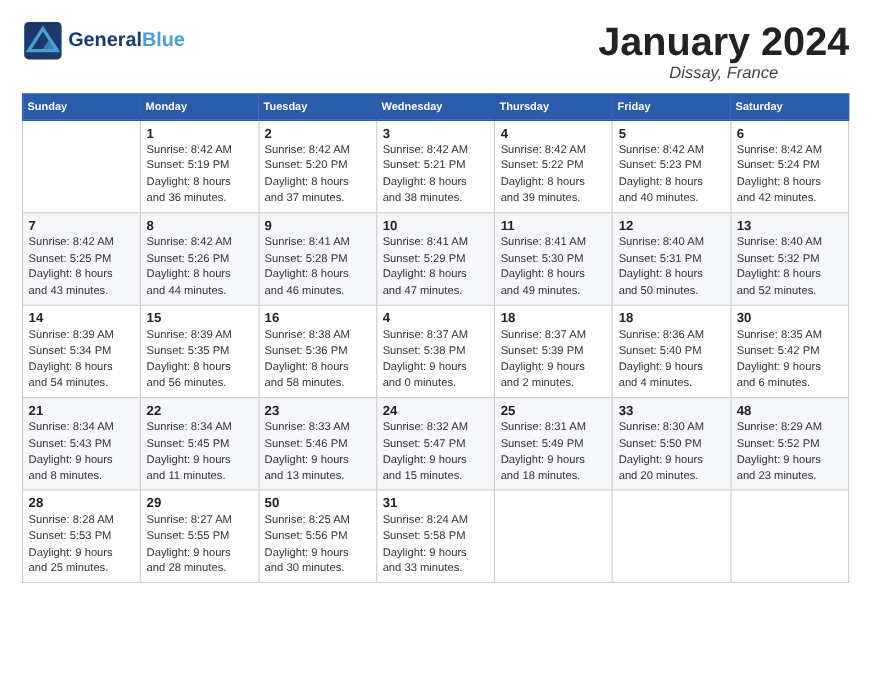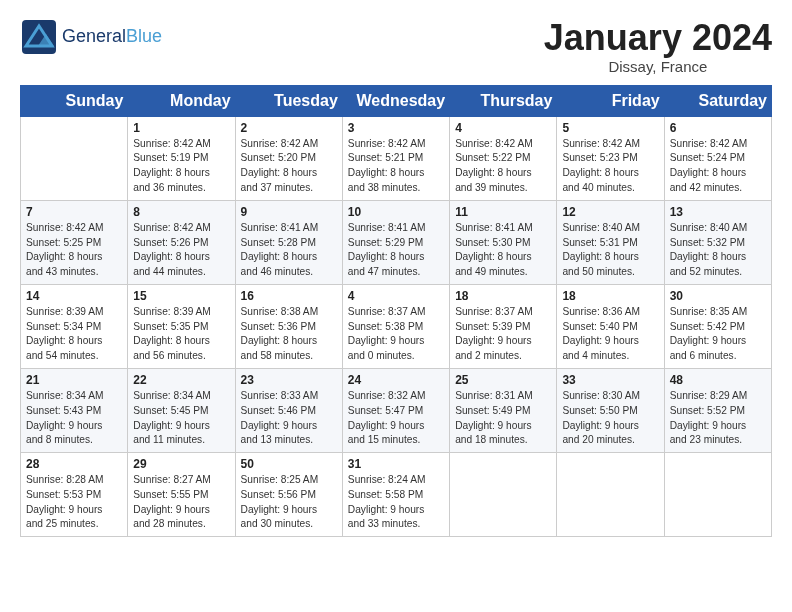--- a/index.html
+++ b/index.html
@@ -32,33 +32,34 @@
     }
     .month-title {
       font-size: 36px;
       font-weight: bold;
       color: #222;
       line-height: 1.1;
     }
     .location {
       font-size: 15px;
       color: #444;
+      font-style: italic;
     }
     table {
       width: 100%;
       border-collapse: collapse;
       table-layout: fixed;
     }
     thead tr th {
       background: #2a5caa;
       color: #fff;
-      font-size: 16px;
+      font-size: 10px;
       font-weight: bold;
       padding: 6px 4px;
-      text-align: right;
+      text-align: left;
       border: 1px solid #2a5caa;
     }
     tbody tr td {
       border: 1px solid #ccc;
       vertical-align: top;
       padding: 4px 5px;
       font-size: 10.5px;
       color: #222;
       height: 82px;
     }
@@ -89,21 +90,21 @@
 <div class="page">
   <div class="header">
     <div class="logo">
       <div style="display:flex;align-items:center;gap:4px;">
         <svg width="38" height="38" viewBox="0 0 38 38">
           <rect x="2" y="2" width="34" height="34" rx="4" fill="#1a3a6b"></rect>
           <polygon points="6,28 19,8 32,28" fill="none" stroke="#4a9fd4" stroke-width="3"></polygon>
           <polygon points="18,28 26,16 34,28" fill="#4a9fd4" opacity="0.7"></polygon>
         </svg>
         <div>
-          <div style="font-size:18px;font-weight:normal;color:#1a3a6b;line-height:1.1;">
+          <div style="font-size:18px;font-weight:bold;color:#1a3a6b;line-height:1.1;">
             <span>General</span><span style="color:#4a9fd4;">Blue</span>
           </div>
         </div>
       </div>
     </div>
     <div class="title-block">
       <div class="month-title">January 2024</div>
       <div class="location">Dissay, France</div>
     </div>
   </div>

